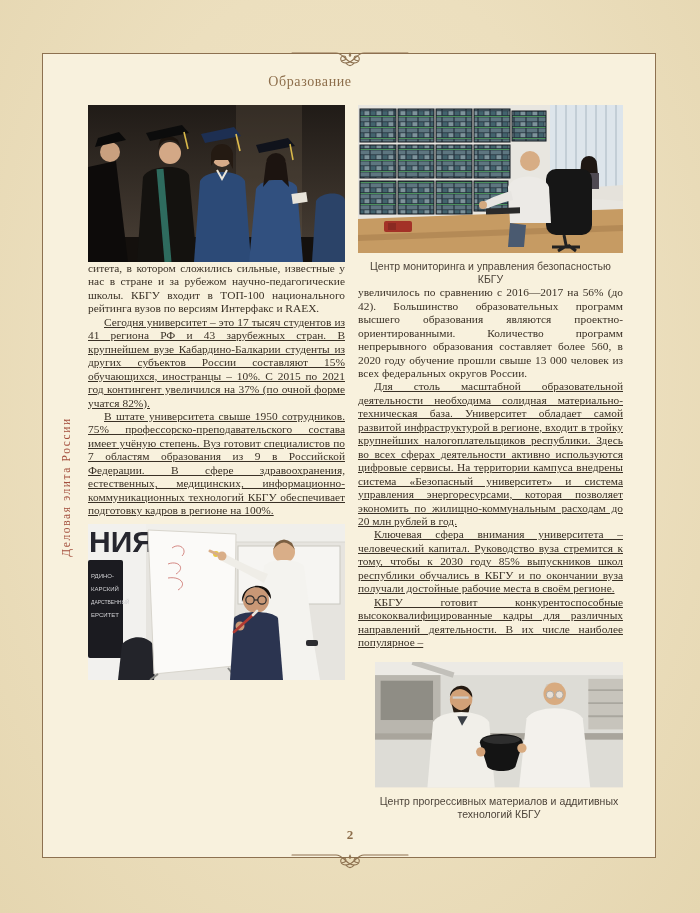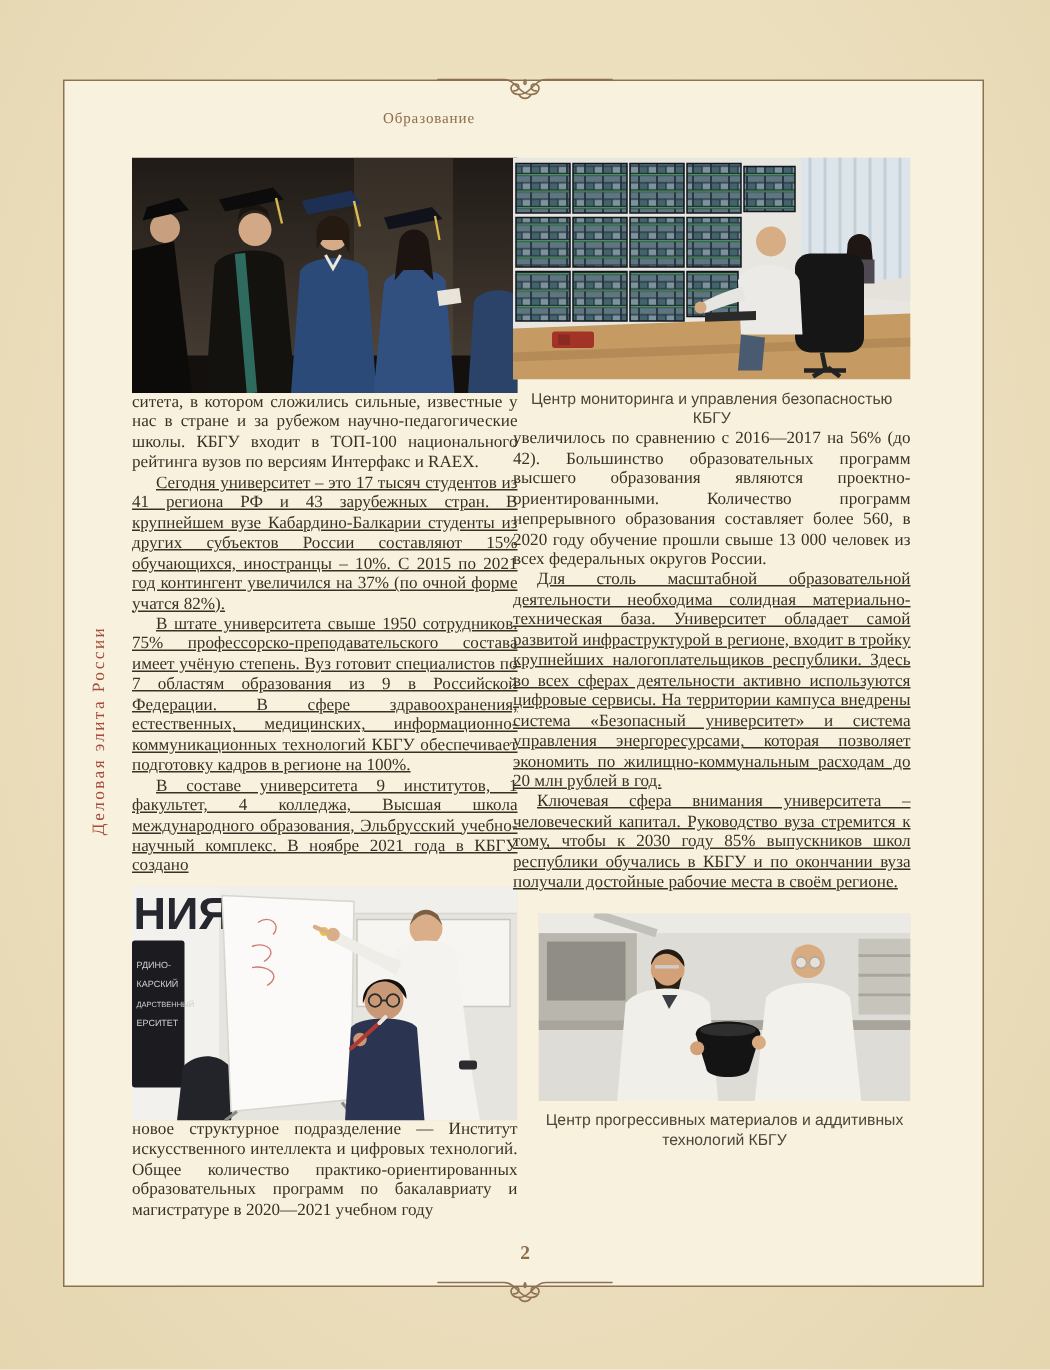--- a/index.html
+++ b/index.html
@@ -10,29 +10,29 @@
   }
   .frame{
     position:absolute;left:42px;top:53px;width:614px;height:805px;
     border:1px solid #8d7150;background:#f8f1dd;box-sizing:border-box;
   }
   .orn{position:absolute;left:290px;}
   .orn-top{top:50px;}
   .orn-bottom{top:852px;}
   .section-title{
     position:absolute;top:74px;left:0;width:572px;text-align:center;
-    color:#8d6e4b;font-size:10px;letter-spacing:0.6px;
+    color:#8d6e4b;font-size:14px;letter-spacing:0.6px;padding-left:24px;
   }
   .sidebar-vertical{
     position:absolute;left:66px;top:487px;transform:translate(-50%,-50%) rotate(-90deg);
     white-space:nowrap;color:#a34e3c;font-size:11.5px;letter-spacing:1.6px;
   }
   .col{position:absolute;top:105px;}
   .col-left{left:88px;width:257px;}
-  .col-right{left:342px;width:265px;}
+  .col-right{left:358px;width:265px;}
   figure{margin:0;padding:0;}
   .photo{display:block;width:100%;height:auto;}
   figcaption{
     font-family:"Liberation Sans", sans-serif;color:#4d443a;
     font-size:10.5px;line-height:1.25;text-align:center;margin-top:7px;
   }
   .col p{
     margin:0;color:#3a3126;font-size:11.4px;line-height:13.45px;
     text-align:justify;
   }
@@ -110,21 +110,20 @@
         <path d="M171,48 L207,41 L200,33 L168,40 Z" fill="#10131c"></path>
         <path d="M202,39 L205,55" stroke="#d8b84a" stroke-width="1.5" fill="none"></path>
         <rect x="204" y="88" width="15" height="10" fill="#e8e4da" transform="rotate(-8 211 93)"></rect>
         <path d="M228,96 C233,86 257,86 257,96 L257,157 L224,157 Z" fill="#2b4368"></path>
       </svg>
     </figure>
 
     <p class="first">ситета, в котором сложились сильные, известные у нас в стране и за рубежом научно-педагогические школы. КБГУ входит в ТОП-100 национального рейтинга вузов по версиям Интерфакс и RAEX.</p>
     <p class="indent">Сегодня университет – это 17 тысяч студентов из 41 региона РФ и 43 зарубежных стран. В крупнейшем вузе Кабардино-Балкарии студенты из других субъектов России составляют 15% обучающихся, иностранцы – 10%. С 2015 по 2021 год контингент увеличился на 37% (по очной форме учатся 82%).</p>
     <p class="indent">В штате университета свыше 1950 сотрудников. 75% профессорско-преподавательского состава имеет учёную степень. Вуз готовит специалистов по 7 областям образования из 9 в Российской Федерации. В сфере здравоохранения, естественных, медицинских, информационно-коммуникационных технологий КБГУ обеспечивает подготовку кадров в регионе на 100%.</p>
-    <p class="indent">В составе университета 9 институтов, 1 факультет, 4 колледжа, Высшая школа международного образования, Эльбрусский учебно-научный комплекс. В ноябре 2021 года в КБГУ создано</p>
 
     <figure class="fig-mid">
       <svg class="photo" viewBox="0 0 257 156">
         <rect width="257" height="156" fill="#e6e4df"></rect>
         <rect width="257" height="18" fill="#f0efeb"></rect>
         <path d="M0,18 H257" stroke="#d8d6d0" stroke-width="1"></path>
         <rect x="150" y="22" width="102" height="58" fill="#f6f5f2" stroke="#c9c7c0"></rect>
         <rect x="0" y="0" width="58" height="156" fill="#f2f1ee"></rect>
         <text x="1" y="28" font-size="30" font-weight="bold" fill="#26262e">НИЯ</text>
         <rect x="0" y="36" width="35" height="98" rx="2" fill="#1b1b20"></rect>
@@ -149,21 +148,20 @@
         <circle cx="162" cy="76" r="4.2" fill="none" stroke="#2b2b2b" stroke-width="1.2"></circle>
         <circle cx="174" cy="76" r="4.2" fill="none" stroke="#2b2b2b" stroke-width="1.2"></circle>
         <path d="M166,76 h4" stroke="#2b2b2b" stroke-width="1.2"></path>
         <path d="M146,94 C152,86 184,86 190,94 L195,156 L142,156 Z" fill="#2b3450"></path>
         <circle cx="152" cy="102" r="4.5" fill="#c99876"></circle>
         <path d="M146,108 L167,89" stroke="#b03a32" stroke-width="2.6" stroke-linecap="round"></path>
         <path d="M165,91 L169,87" stroke="#e8e6e0" stroke-width="2.6" stroke-linecap="round"></path>
       </svg>
     </figure>
 
-    <p class="after-fig">новое структурное подразделение — Институт искусственного интеллекта и цифровых технологий. Общее количество практико-ориентированных образовательных программ по бакалавриату и магистратуре в 2020—2021 учебном году</p>
   </div>
 
   <div class="col col-right">
 
     <figure>
       <svg class="photo" viewBox="0 0 265 148">
         <defs>
           <pattern id="cctv" width="12" height="11" patternUnits="userSpaceOnUse">
             <rect width="12" height="11" fill="#24313c"></rect>
             <rect x="0.6" y="1.4" width="10.8" height="4" fill="#5e7680"></rect>
@@ -208,20 +206,21 @@
         <circle cx="172" cy="56" r="10" fill="#d7ad85"></circle>
         <path d="M152,118 L150,142 L166,142 L168,120 Z" fill="#4a5a70"></path>
         <rect x="128" y="108" width="34" height="6" fill="#2a2a2a" transform="skewY(-2)"></rect>
       </svg>
       <figcaption>Центр мониторинга и управления безопасностью КБГУ</figcaption>
     </figure>
 
     <p class="first">увеличилось по сравнению с 2016—2017 на 56% (до 42). Большинство образовательных программ высшего образования являются проектно-ориентированными. Количество программ непрерывного образования составляет более 560, в 2020 году обучение прошли свыше 13 000 человек из всех федеральных округов России.</p>
     <p class="indent">Для столь масштабной образовательной деятельности необходима солидная материально-техническая база. Университет обладает самой развитой инфраструктурой в регионе, входит в тройку крупнейших налогоплательщиков республики. Здесь во всех сферах деятельности активно используются цифровые сервисы. На территории кампуса внедрены система «Безопасный университет» и система управления энергоресурсами, которая позволяет экономить по жилищно-коммунальным расходам до 20 млн рублей в год.</p>
     <p class="indent">Ключевая сфера внимания университета – человеческий капитал. Руководство вуза стремится к тому, чтобы к 2030 году 85% выпускников школ республики обучались в КБГУ и по окончании вуза получали достойные рабочие места в своём регионе.</p>
+    <p class="indent">КБГУ готовит конкурентоспособные высококвалифицированные кадры для различных направлений деятельности. В их числе наиболее популярное –</p>
 
     <figure class="fig-bottom">
       <svg class="photo" viewBox="0 0 265 134">
         <rect width="265" height="134" fill="#dddcd6"></rect>
         <rect width="265" height="14" fill="#eceae5"></rect>
         <path d="M40,0 L84,14" stroke="#c2c0ba" stroke-width="6"></path>
         <rect x="0" y="14" width="70" height="62" fill="#b9b6ae"></rect>
         <rect x="6" y="20" width="56" height="42" fill="#8f8d85"></rect>
         <rect x="228" y="18" width="37" height="54" fill="#c7c4bc"></rect>
         <path d="M228,30 h37 M228,44 h37 M228,58 h37" stroke="#a9a69e" stroke-width="2"></path>

